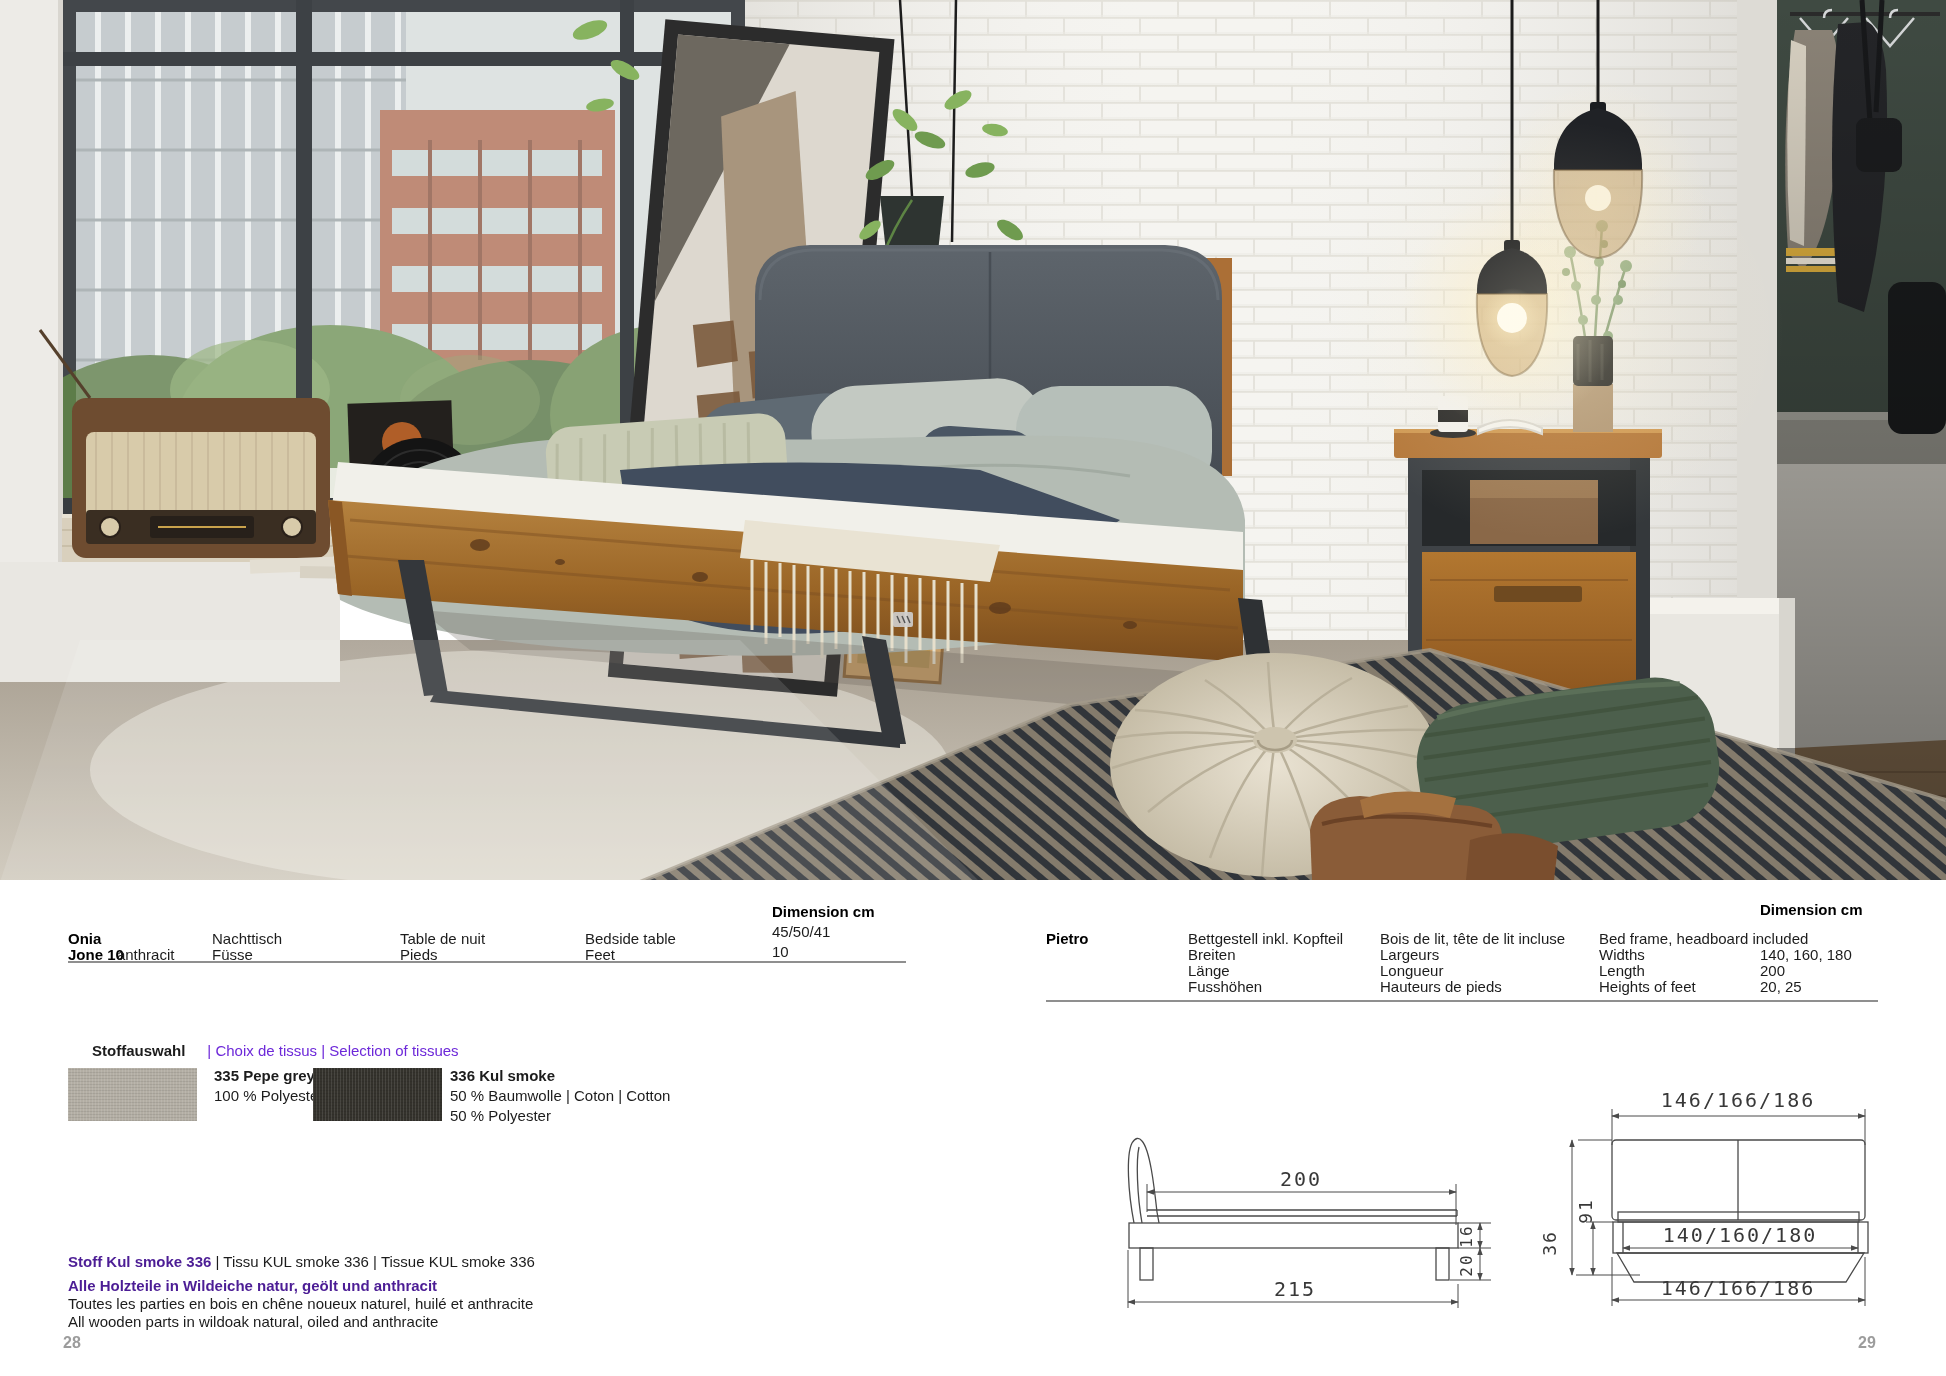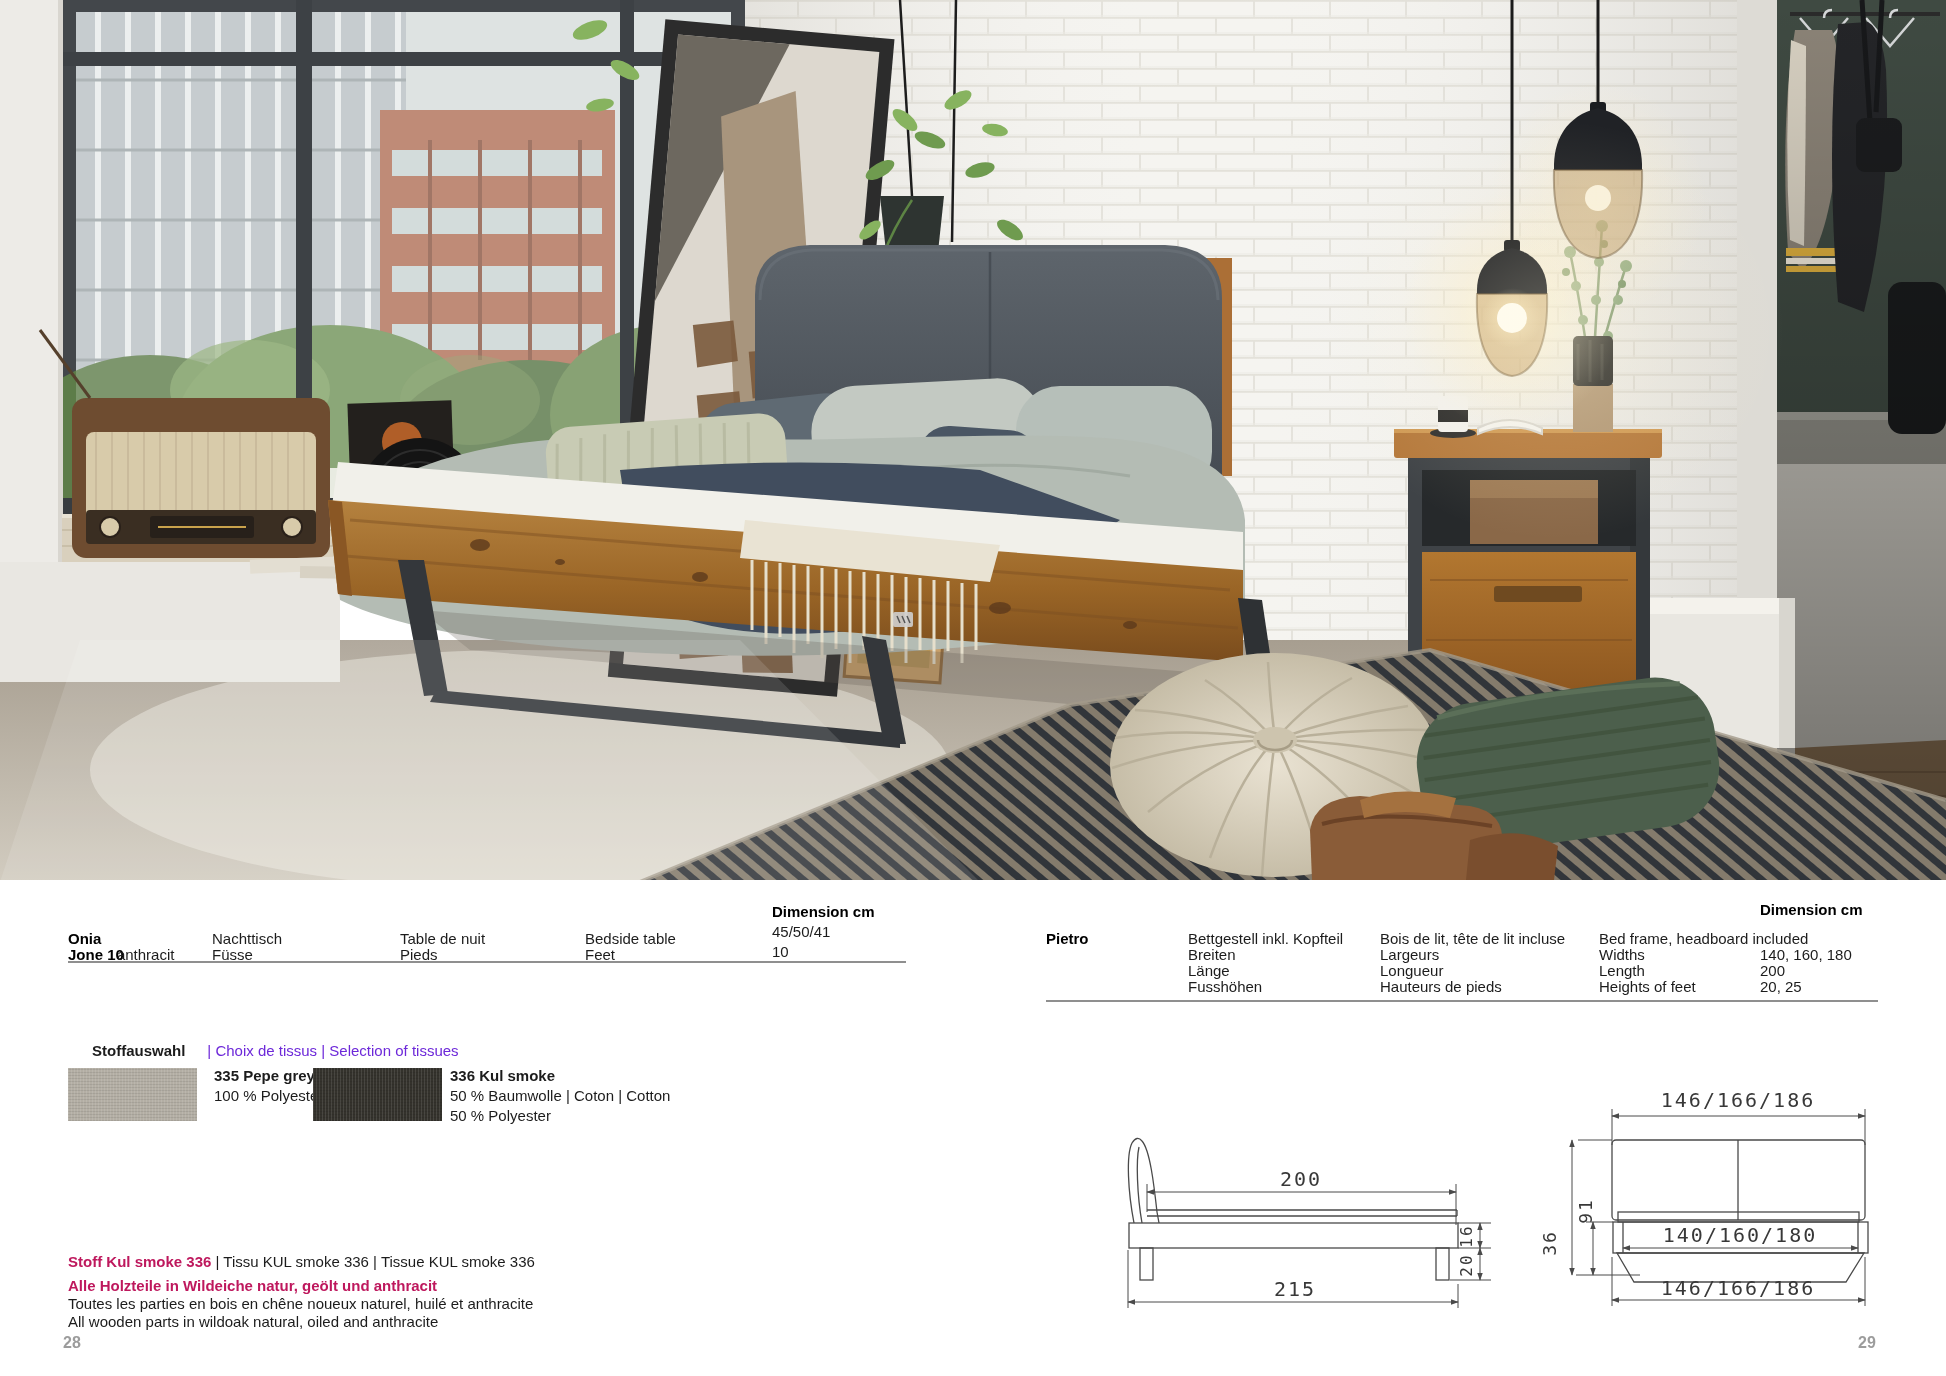--- a/index.html
+++ b/index.html
@@ -22,21 +22,21 @@
   .fab-title .tt{margin-left:22px;color:#6d28d9;}
   .swatch{position:absolute;width:129px;height:53px;top:26px;}
   .swatch::after{content:"";position:absolute;inset:0;
      background:repeating-linear-gradient(90deg,rgba(255,255,255,.10) 0 1px,rgba(0,0,0,0) 1px 3px),
                 repeating-linear-gradient(0deg,rgba(0,0,0,.08) 0 1px,rgba(255,255,255,0) 1px 3px);}
   .swlabel{position:absolute;top:24px;line-height:20px;white-space:nowrap;}
   .swlabel .b{font-weight:bold;}
   
   .mat{position:absolute;left:68px;top:1253px;font-size:15px;line-height:18px;white-space:nowrap;}
   .mat .l1{margin-bottom:6px;}
-  .mat .b{font-weight:bold;color:#be185d;}
+  .mat .b{font-weight:bold;color:#4c1d95;}
   .pageno{position:absolute;top:1334px;font-size:16px;font-weight:bold;color:#9c9c9c;}
   
   .drw{position:absolute;}
   .drw text{font-family:"DejaVu Sans Mono",monospace;fill:#383838;letter-spacing:2px;}
 </style>
 </head>
 <body>
 
 <div class="page">
 

